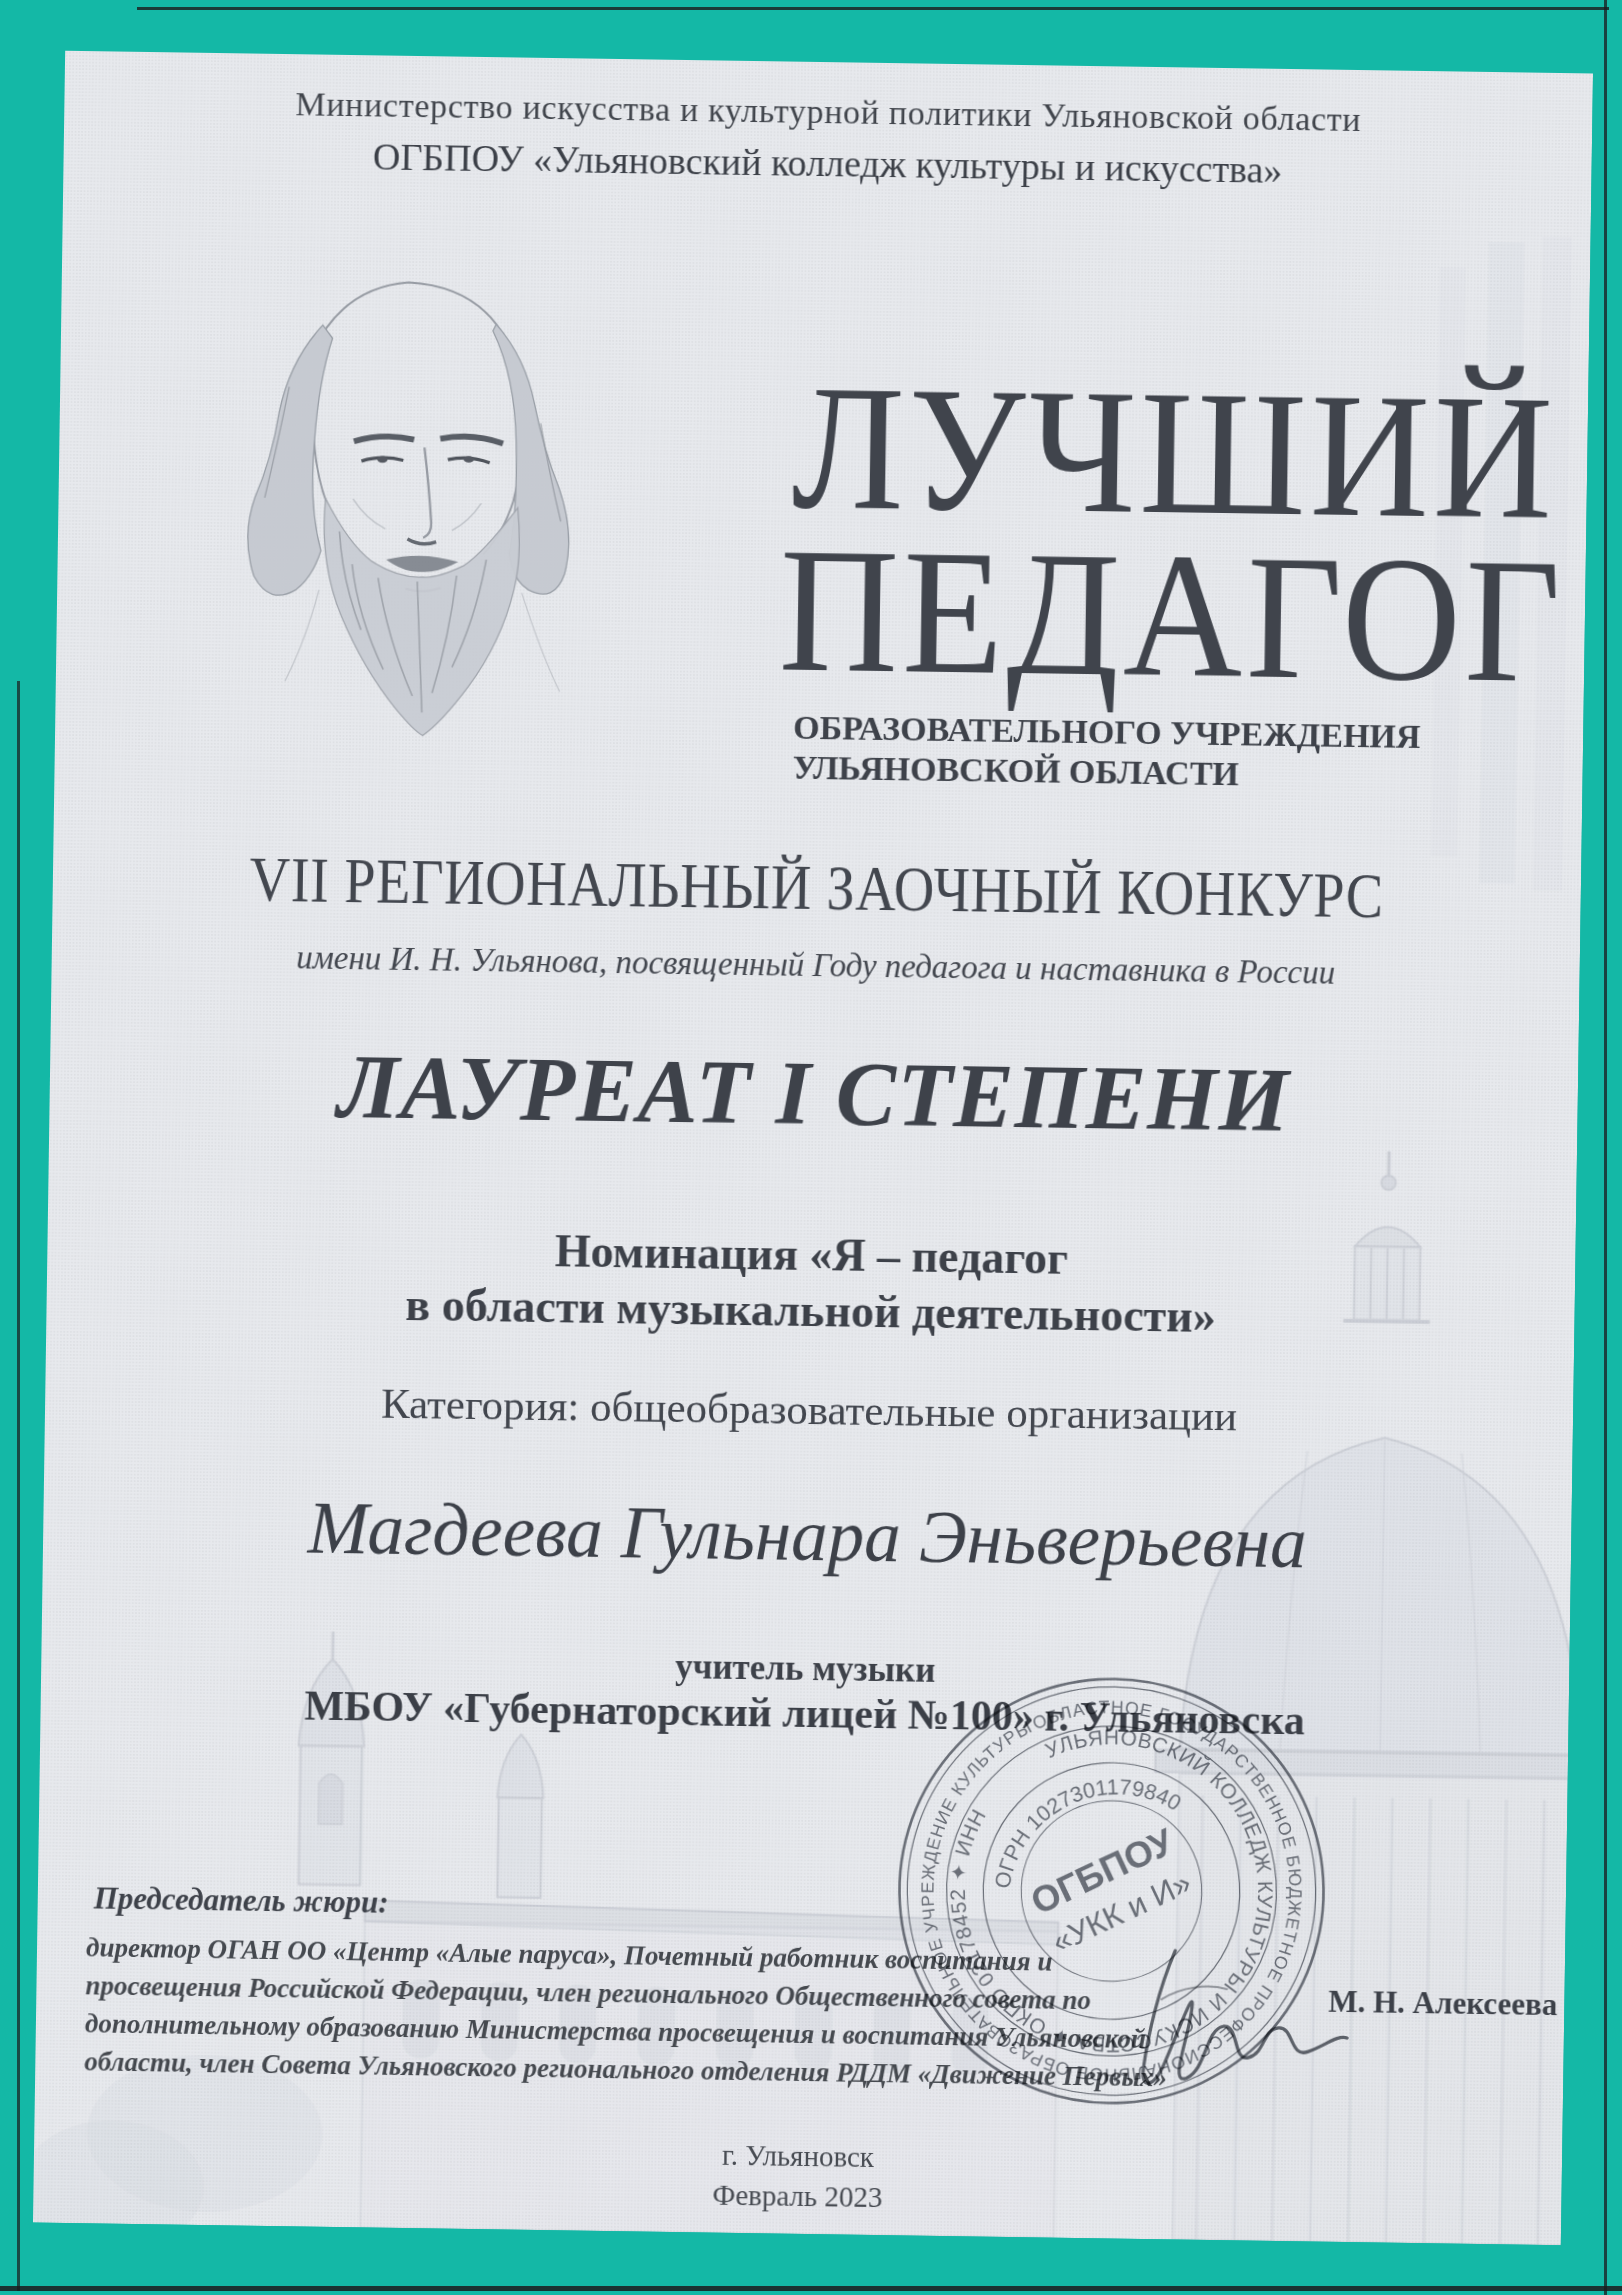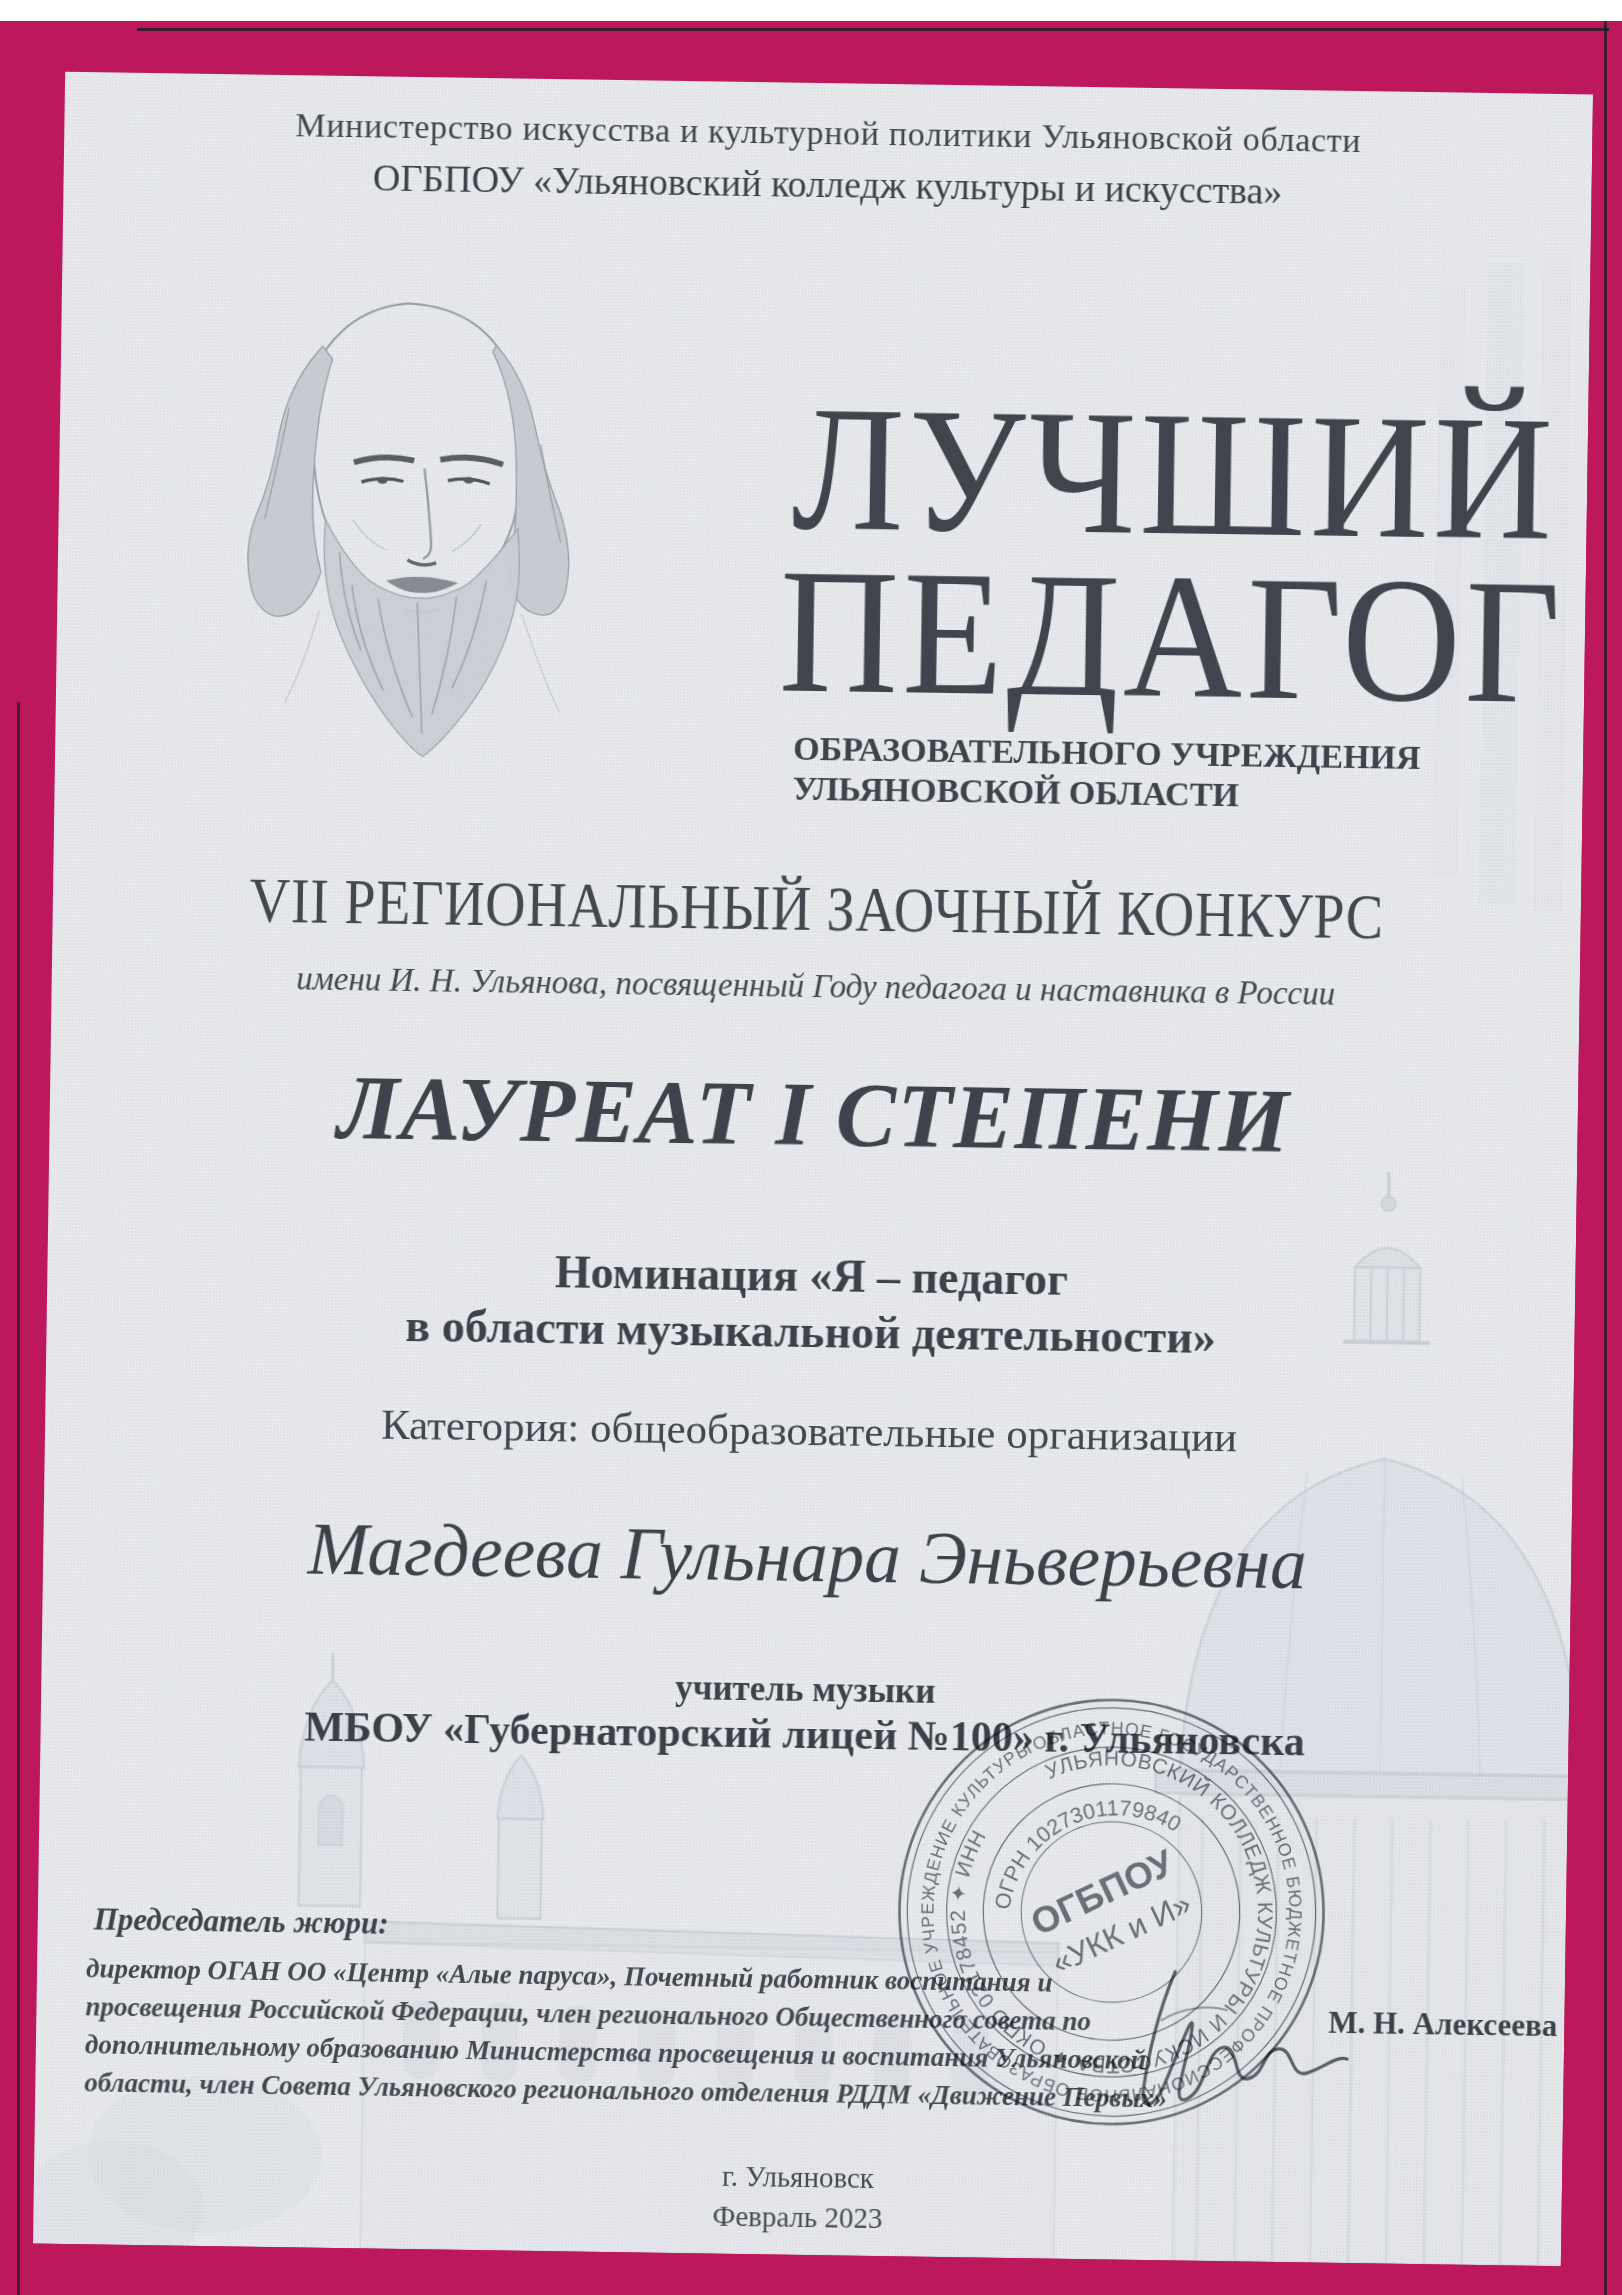--- a/index.html
+++ b/index.html
@@ -1,18 +1,18 @@
 <!DOCTYPE html>
 <html style="font-size:10.5px"><head>
 <meta charset="utf-8">
 <style>
   html,body{margin:0;padding:0;background:#ffffff;}
   body{width:1623px;height:2295px;position:relative;overflow:hidden;
        font-family:"Liberation Serif","DejaVu Serif",serif;color:#3b3e45;}
-  .page{position:absolute;inset:0;background:#be185d;margin-top:21px;}
+  .page{position:absolute;inset:0;background:#14b8a6;}
   .scan-edge{position:absolute;background:#1b1b1d;}
   .paper{position:absolute;left:49px;top:62px;width:1528px;height:2172px;
          background:#e7e9ed;transform:rotate(0.85deg);transform-origin:50% 50%;}
   .paper::after{content:"";position:absolute;inset:0;pointer-events:none;
          background-image:radial-gradient(rgba(40,44,52,0.05) 0.7px,transparent 0.7px);
          background-size:3.3px 3.3px;}
   .abs{position:absolute;}
   .ctr{left:0;width:100%;text-align:center;}
   .wm{position:absolute;inset:0;z-index:0;pointer-events:none;}
   .txt{z-index:2;}

